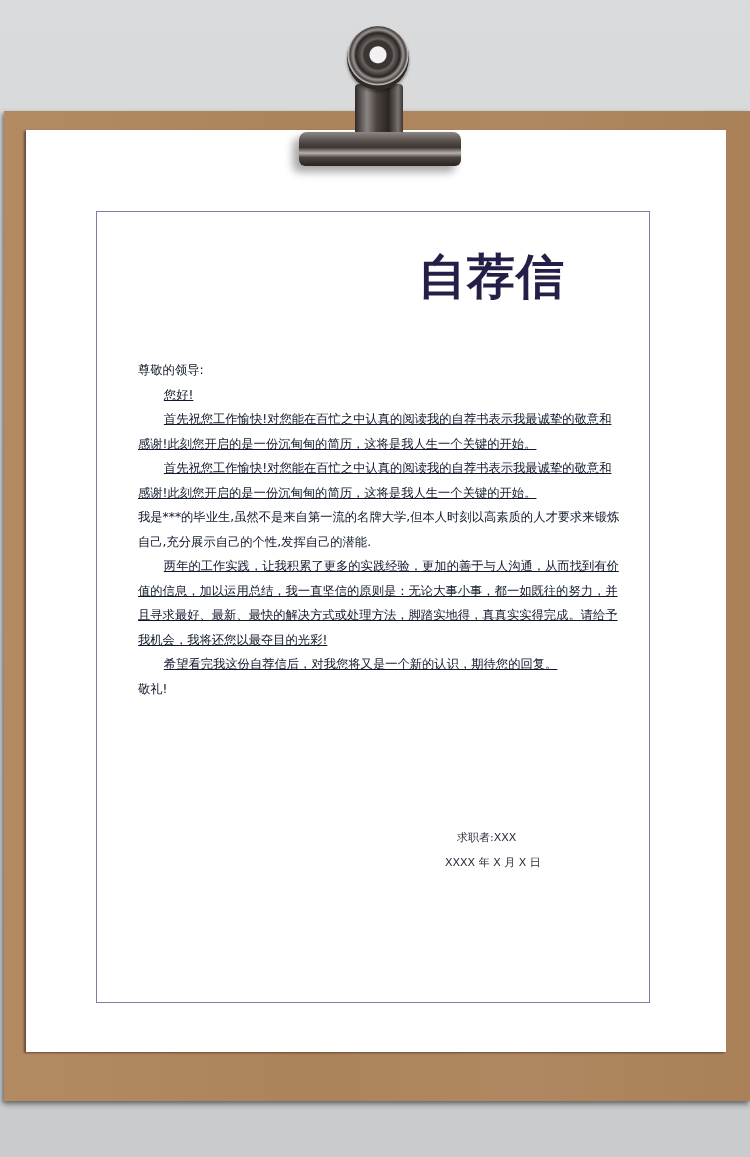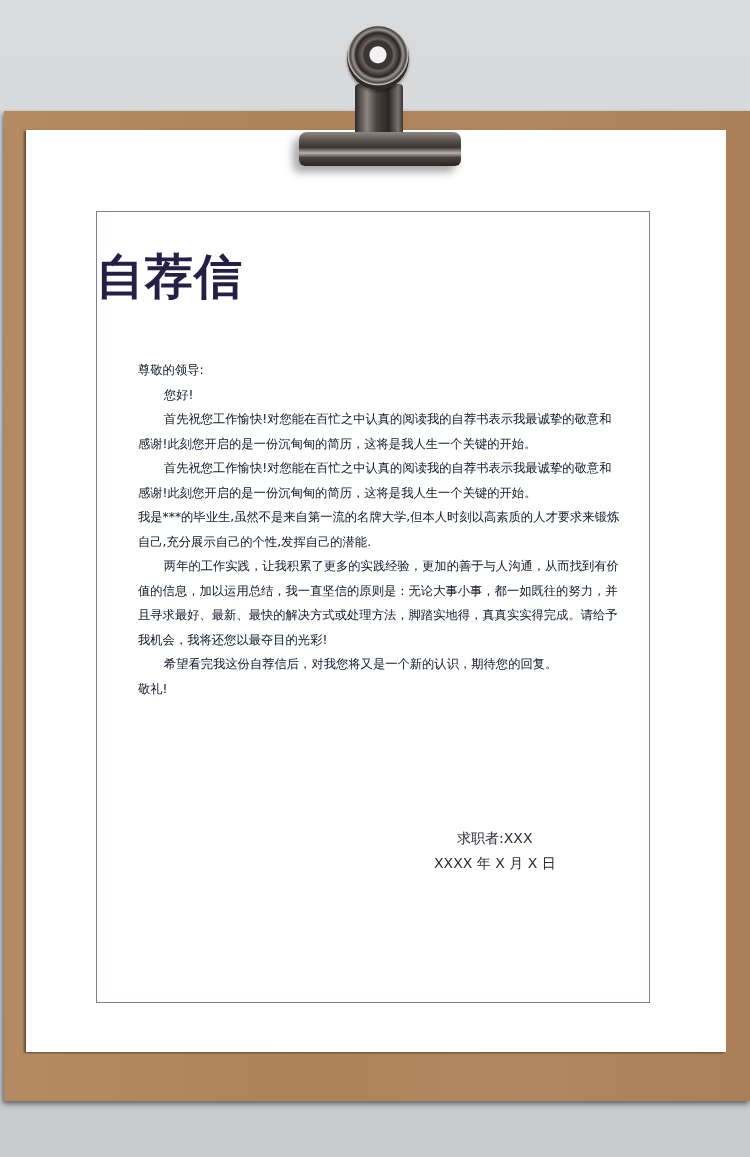--- a/index.html
+++ b/index.html
@@ -16,32 +16,32 @@
   .paper {
     position:absolute; left:26px; top:130px; width:700px; height:922px;
     background:#ffffff;
     box-shadow: -2px 1px 2px rgba(0,0,0,0.45);
   }
   .frame {
     position:absolute; left:96px; top:211px; width:554px; height:792px;
     border:1px solid #7a7fa8; box-sizing:border-box;
   }
   .title {
-    position:absolute; left:96px; top:248px; width:469px; text-align:left;
+    position:absolute; left:96px; top:248px; width:469px; text-align:right;
     font-size:48px; font-weight:bold; color:#231f46; letter-spacing:1px;
     line-height:56px;
   }
   .body-text {
     position:absolute; left:138px; top:358px; width:484px;
     font-size:12.3px; color:#0f172a; line-height:24.5px;
   }
   .body-text p { margin:0; }
-  .indent { text-indent:2.1em; }
+  .indent { text-indent:2.1em;text-decoration:underline; }
   .sign {
-    position:absolute; font-size:14px; color:#2b2a3a;
+    position:absolute; font-size:11px; color:#2b2a3a;
   }
   
   .clip-ring {
     position:absolute; left:347px; top:26px; width:62px; height:64px; border-radius:50%;
     background: radial-gradient(circle at 50% 45%, #f2f2f2 0 8px, #3a3533 9px 14px, #6b6461 16px, #2b2624 22px, #9a9592 25px, #4a4442 28px, #c9c6c4 30px, #2f2a28 31px);
     box-shadow: 0 2px 3px rgba(0,0,0,0.4);
   }
   .clip-neck {
     position:absolute; left:355px; top:84px; width:48px; height:54px;
     background: linear-gradient(90deg,#2e2927 0%,#8c8683 25%,#4a4340 45%,#2b2624 70%,#7a7370 90%,#3a3432 100%);
@@ -72,13 +72,13 @@
   <p class="indent">您好!</p>
   <p class="indent">首先祝您工作愉快!对您能在百忙之中认真的阅读我的自荐书表示我最诚挚的敬意和感谢!此刻您开启的是一份沉甸甸的简历，这将是我人生一个关键的开始。</p>
   <p class="indent">首先祝您工作愉快!对您能在百忙之中认真的阅读我的自荐书表示我最诚挚的敬意和感谢!此刻您开启的是一份沉甸甸的简历，这将是我人生一个关键的开始。</p>
   <p>我是***的毕业生,虽然不是来自第一流的名牌大学,但本人时刻以高素质的人才要求来锻炼自己,充分展示自己的个性,发挥自己的潜能.</p>
   <p class="indent">两年的工作实践，让我积累了更多的实践经验，更加的善于与人沟通，从而找到有价值的信息，加以运用总结，我一直坚信的原则是：无论大事小事，都一如既往的努力，并且寻求最好、最新、最快的解决方式或处理方法，脚踏实地得，真真实实得完成。请给予我机会，我将还您以最夺目的光彩!</p>
   <p class="indent">希望看完我这份自荐信后，对我您将又是一个新的认识，期待您的回复。</p>
   <p>敬礼!</p>
 </div>
 
 <div class="sign" style="left:457px; top:830px;">求职者:XXX</div>
-<div class="sign" style="left:434px; top:855px;">XXXX 年 X 月 X 日</div>
+<div class="sign" style="left:445px; top:855px;">XXXX 年 X 月 X 日</div>
 
 </body></html>

